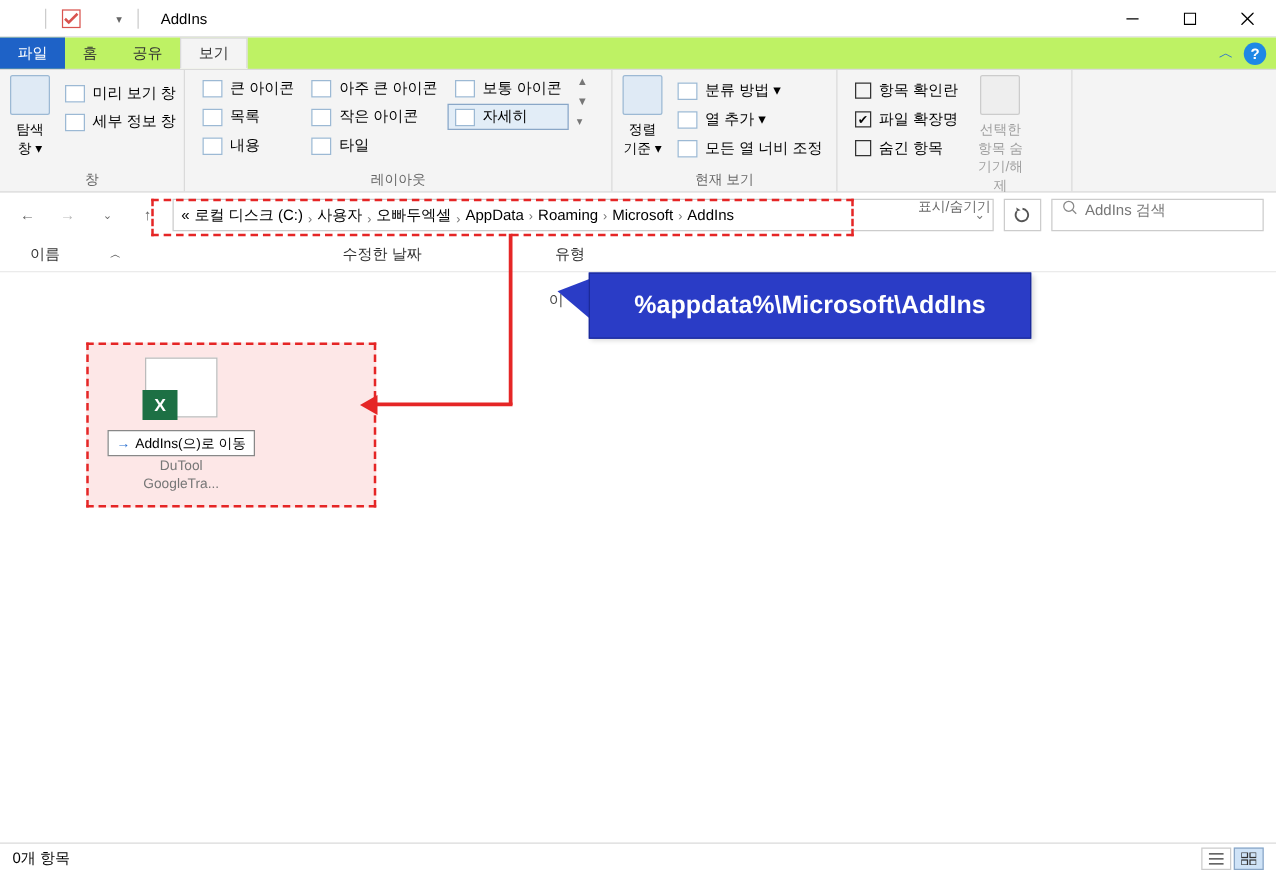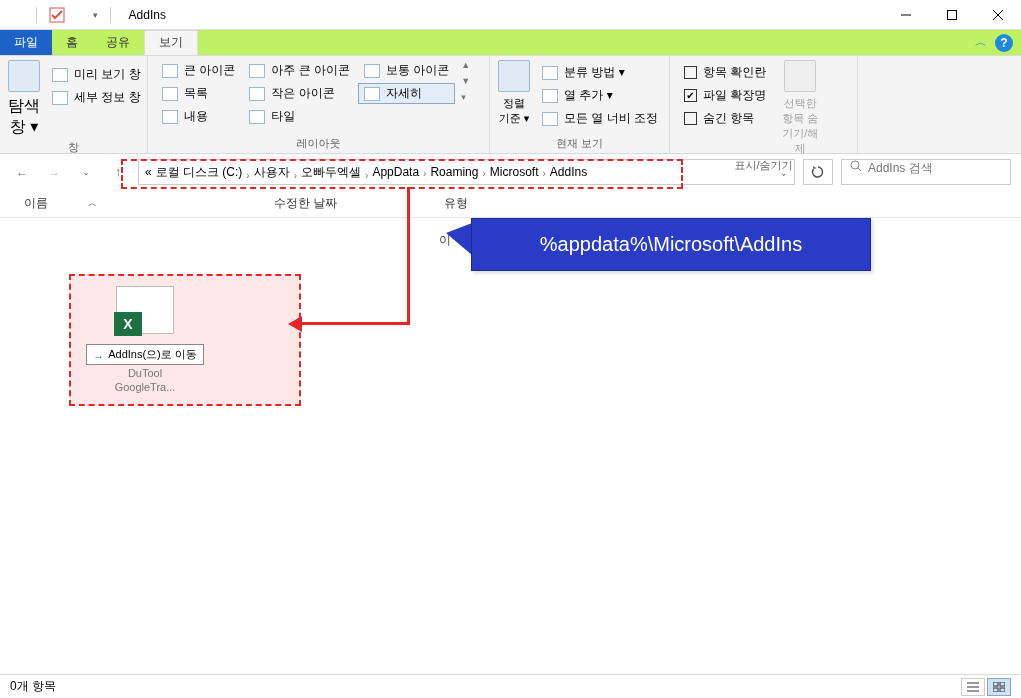--- a/index.html
+++ b/index.html
@@ -63,21 +63,21 @@
   
   .drop-box { position: absolute; left: 69px; top: 56px; width: 232px; height: 132px; border: 2px dashed #e52626; background: #fde7e7; }
   .file-item { position: absolute; left: 14px; top: 10px; width: 120px; text-align: center; }
   .file-thumb { width: 58px; height: 48px; margin: 0 auto 4px; position: relative; }
   .file-thumb .sheet { position: absolute; inset: 0; border: 1px solid #bbb; background: #fff; }
   .file-thumb .xl { position: absolute; left: -2px; bottom: -2px; width: 28px; height: 24px; background: #1d7044; color: #fff; font-weight: bold; display: flex; align-items: center; justify-content: center; font-size: 14px; }
   .move-tip { display: inline-flex; align-items: center; gap: 4px; border: 1px solid #888; background: #fff; padding: 2px 6px; font-size: 11px; margin-top: 6px; }
   .file-label { font-size: 11px; color: #777; margin-top: 2px; }
 
   
-  .callout { position: absolute; left: 471px; top: 0px; width: 400px; background: #2a3cc6; color: #fff; padding: 14px 12px; font-size: 20px; text-align: center; border: 1px solid #1b2a9a; box-shadow: 2px 2px 4px rgba(0,0,0,.15); }
+  .callout { position: absolute; left: 471px; top: 0px; width: 354px; background: #2a3cc6; color: #fff; padding: 14px 12px; font-size: 20px; text-align: center; border: 1px solid #1b2a9a; box-shadow: 2px 2px 4px rgba(0,0,0,.15); font-weight: bold; }
   .callout .l2 { margin-top: 6px; }
   .callout-tail { position: absolute; left: 446px; top: 5px; width: 0; height: 0; border-right: 26px solid #2a3cc6; border-top: 10px solid transparent; border-bottom: 22px solid transparent; }
 
   
   .crumb-highlight { position: absolute; left: 121px; top: 159px; width: 562px; height: 30px; border: 2px dashed #e52626; pointer-events: none; }
   .red-arrow-v { position: absolute; left: 407px; top: 187px; width: 3px; height: 137px; background: #e52626; }
   .red-arrow-h { position: absolute; left: 300px; top: 322px; width: 110px; height: 3px; background: #e52626; }
   .red-arrow-head { position: absolute; left: 288px; top: 316px; width: 0; height: 0; border-right: 14px solid #e52626; border-top: 8px solid transparent; border-bottom: 8px solid transparent; }
 
   
@@ -137,21 +137,21 @@
     <span style="color:#2a6fcf;font-size:12px;">︿</span>
     <span class="help-badge">?</span>
   </div>
 </div>
 
 <div class="ribbon">
   <div class="group" style="width:148px;">
     <div class="group-body">
       <div class="big-btn">
         <div class="glyph"></div>
-        <span style="font-size:16px;">탐색 창 ▾</span>
+        <span style="font-size:11px;">탐색 창 ▾</span>
       </div>
       <div class="col" style="margin-top:4px;">
         <div class="ritem">
             <span class="ico"></span>
             <span>미리 보기 창</span>
           </div>
         <div class="ritem">
             <span class="ico"></span>
             <span>세부 정보 창</span>
           </div>

